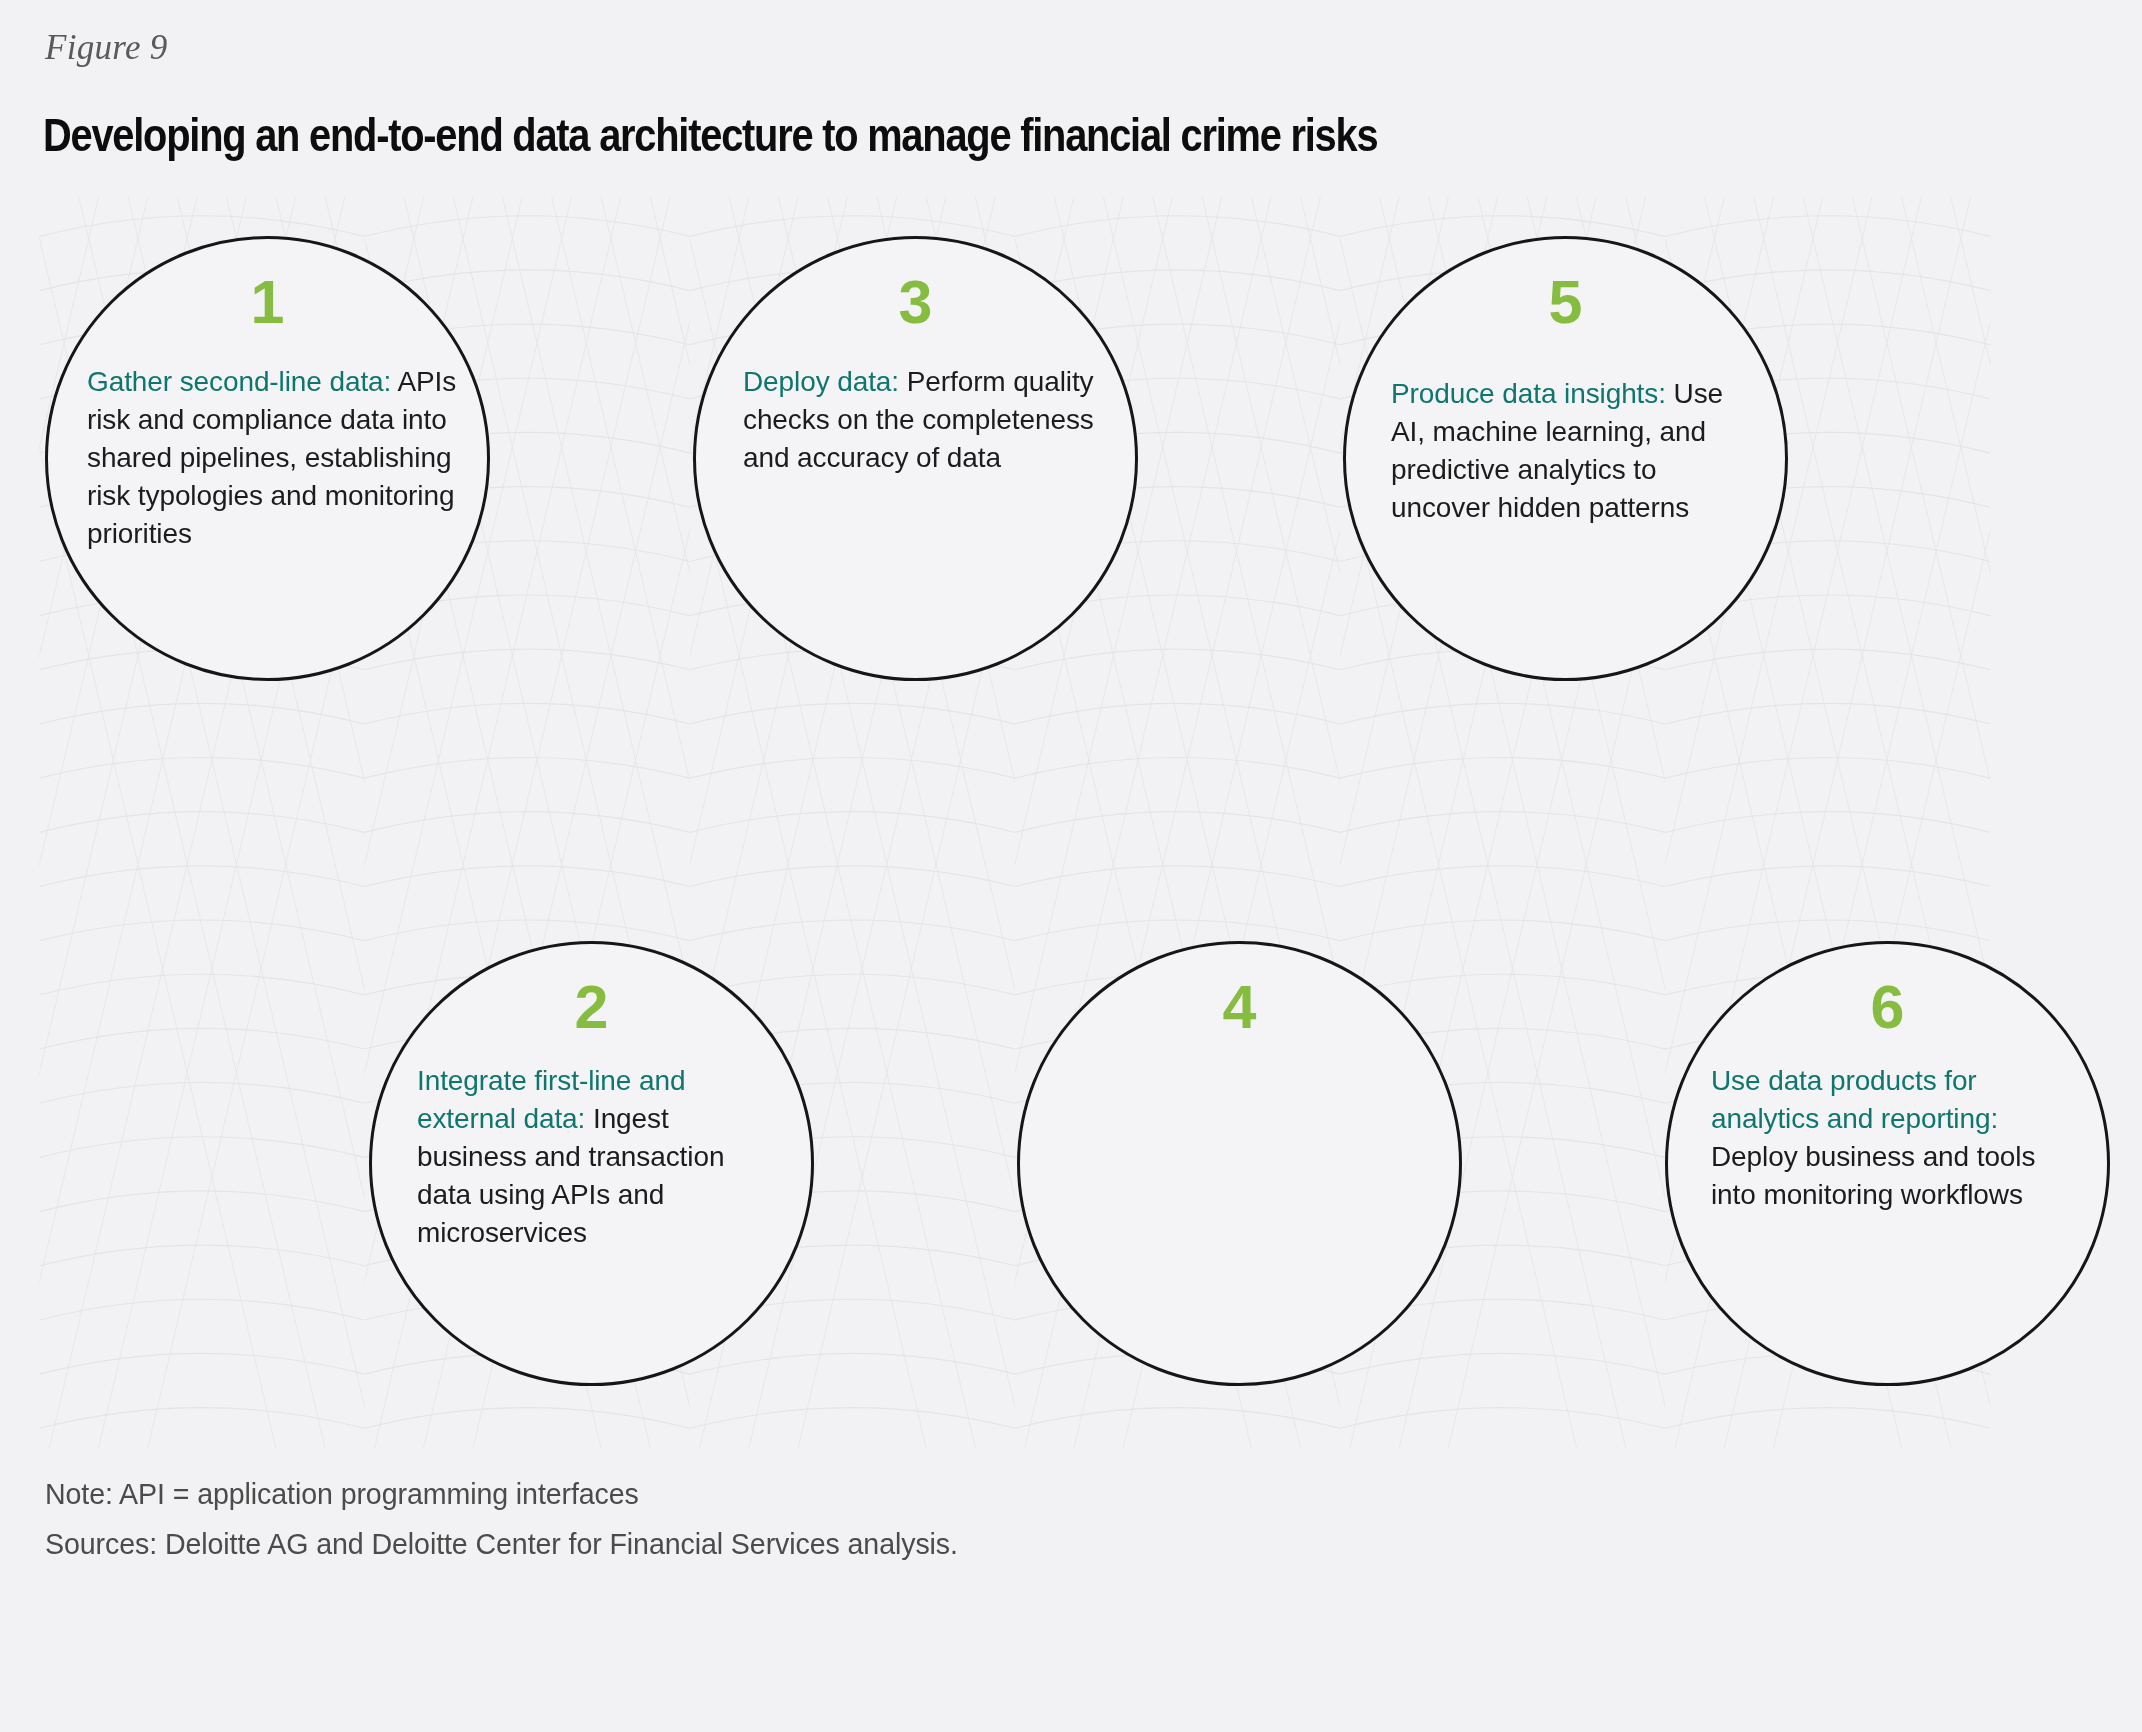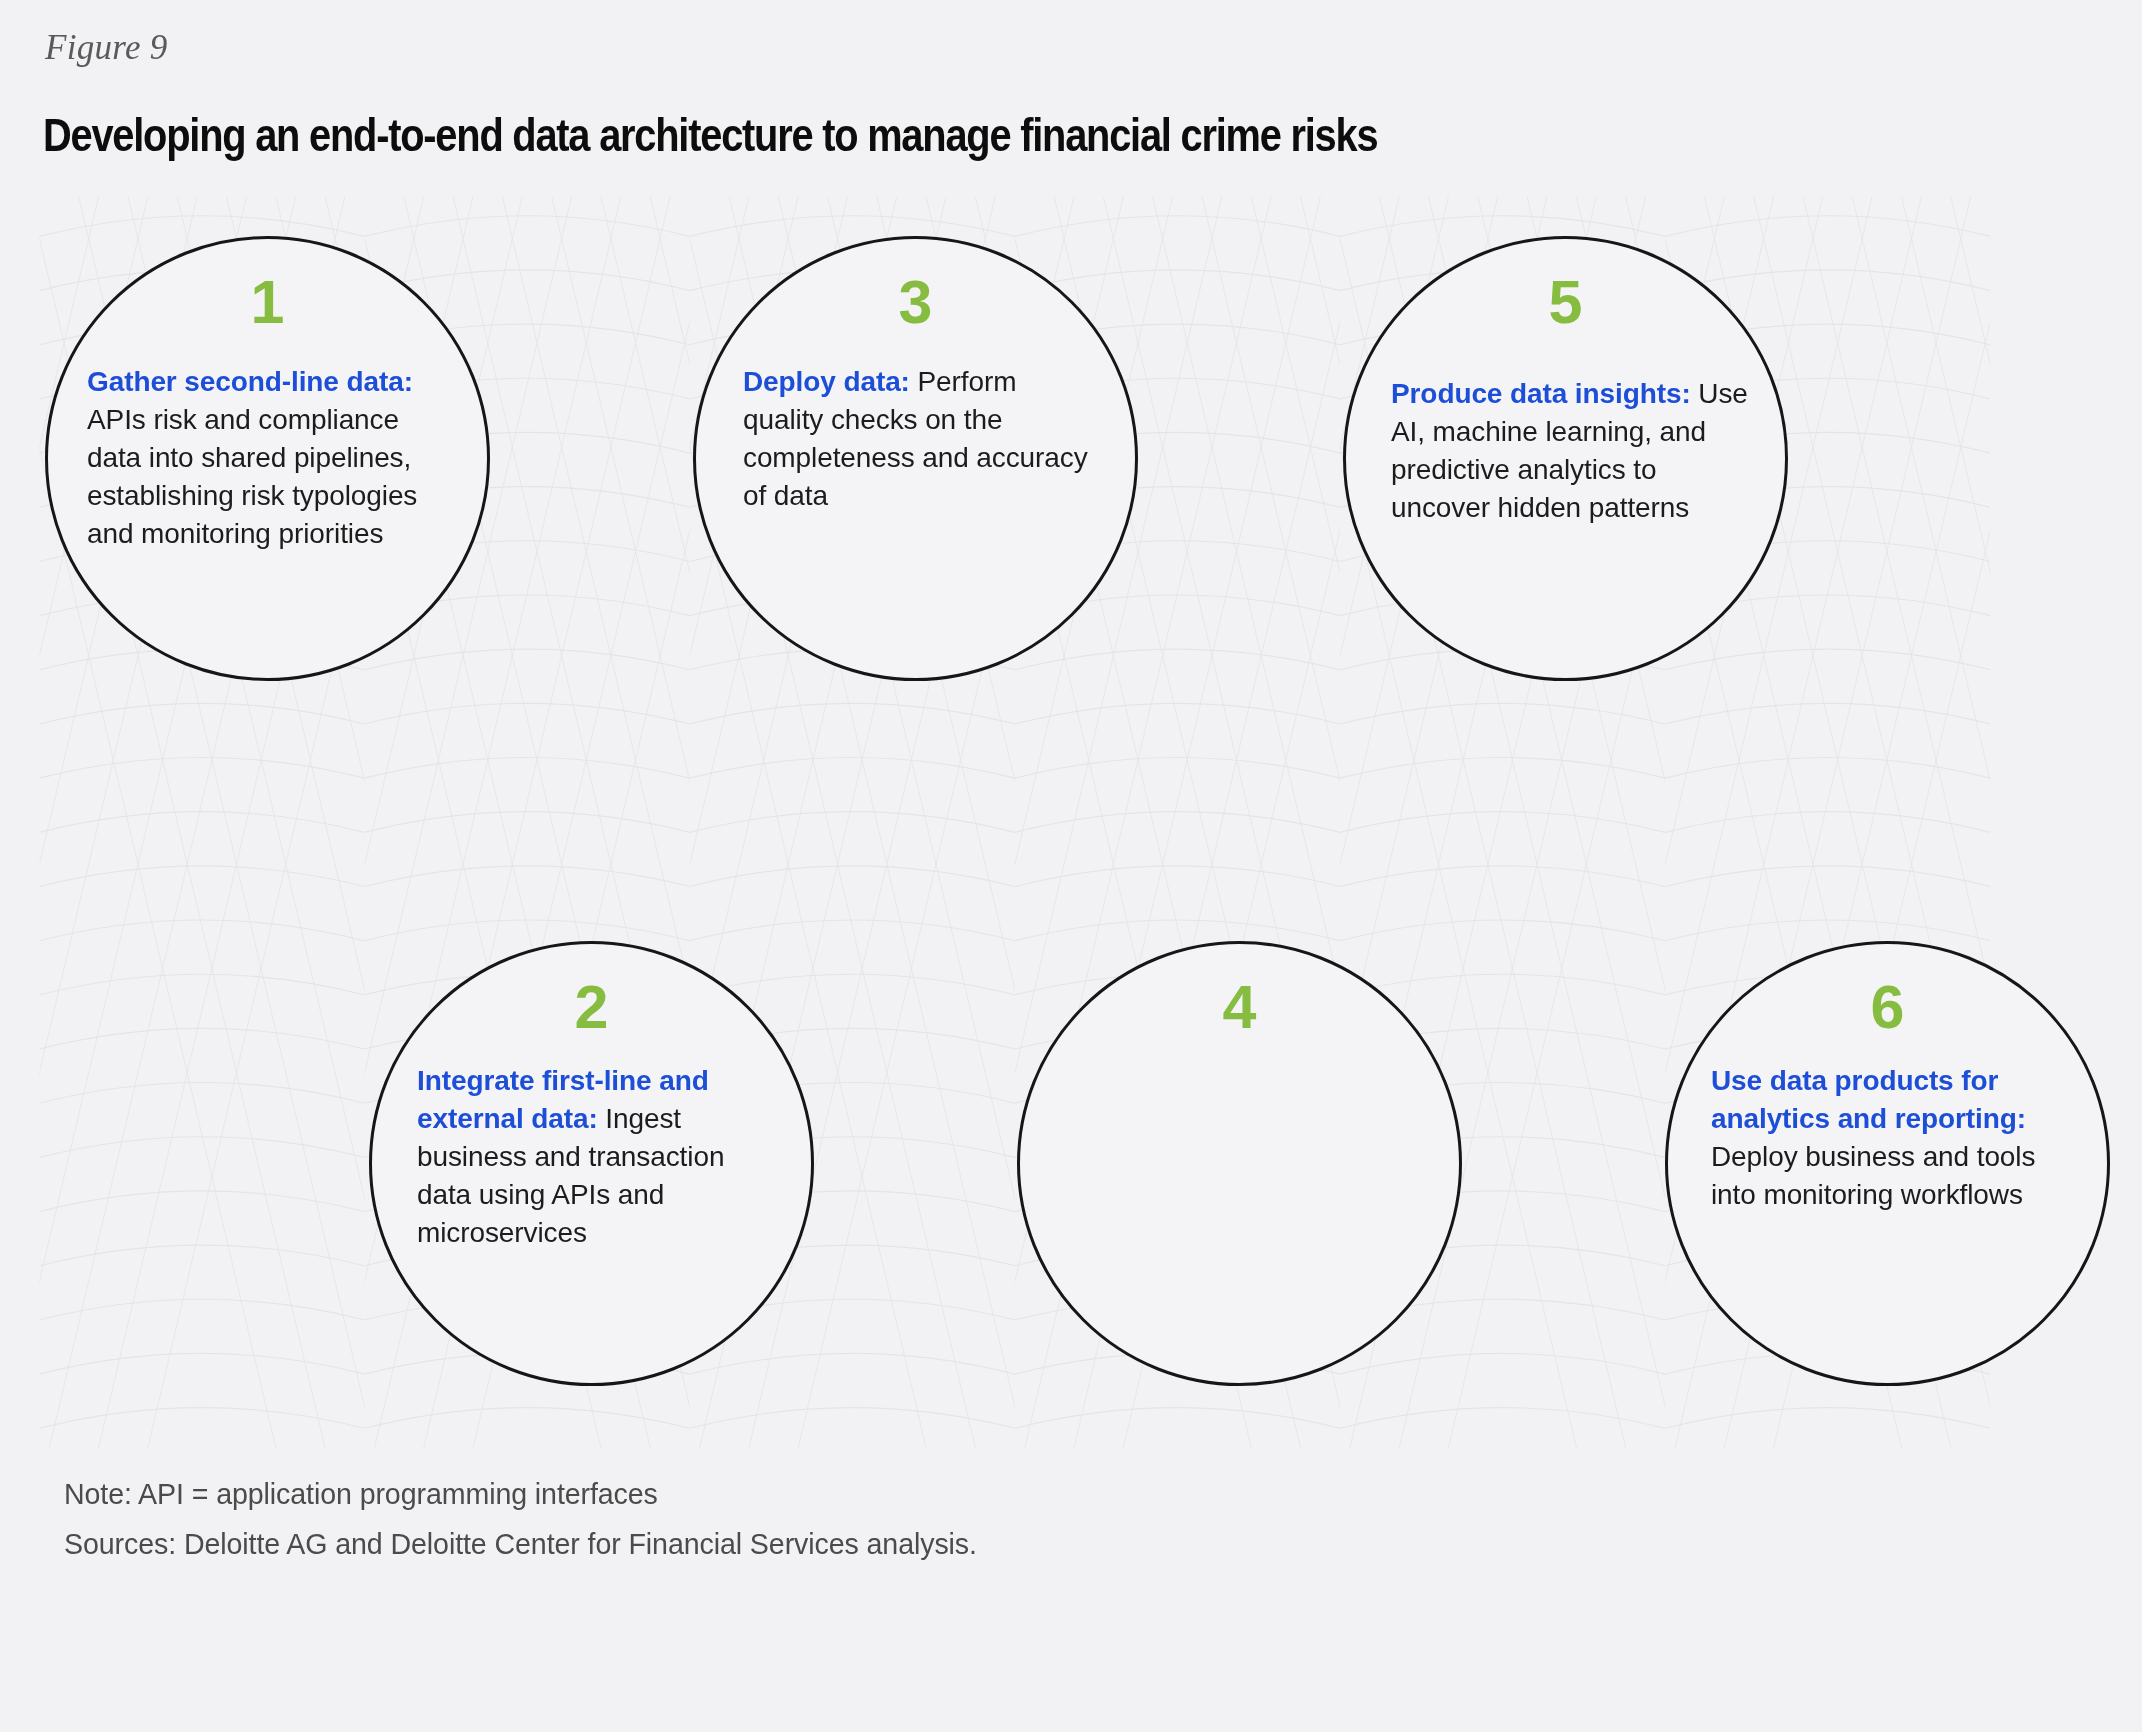--- a/index.html
+++ b/index.html
@@ -95,42 +95,42 @@
     left: 35px;
     right: 35px;
     top: 126px;
     font-size: 28px;
     line-height: 1.36;
     color: #1c1c1c;
     letter-spacing: -0.1px;
   }
 
   .node-body .lead {
-    font-weight: bold;
-    color: #1d4ed8;
+    font-weight: normal;
+    color: #0f766e;
   }
 
   
   .node.n1 .node-body { left: 39px; right: 29.6px; top: 124px; }
   .node.n2 .node-body { left: 45px; right: 33px; top: 118px; }
   .node.n3 .node-body { left: 47px; right: 35px; top: 124px; }
   .node.n4 .node-body { left: 45px; right: 35px; top: 124px; }
   .node.n5 .node-body { left: 45px; right: 25.6px; top: 136px; }
   .node.n6 .node-body { left: 43px; right: 25.6px; top: 118px; }
 
   
   .note-block {
     position: absolute;
     left: 45px;
     top: 1478px;
     font-size: 28.6px;
     color: #4b4b4b;
     letter-spacing: -0.1px;
   }
-  .note-block .line { margin-bottom: 16.7px; margin-left: 19px; }
+  .note-block .line { margin-bottom: 16.7px; }
 
   .source-bar {
     position: absolute;
     left: 45px;
     top: 1629px;
     display: flex;
     align-items: center;
     height: 55px;
   }
 

